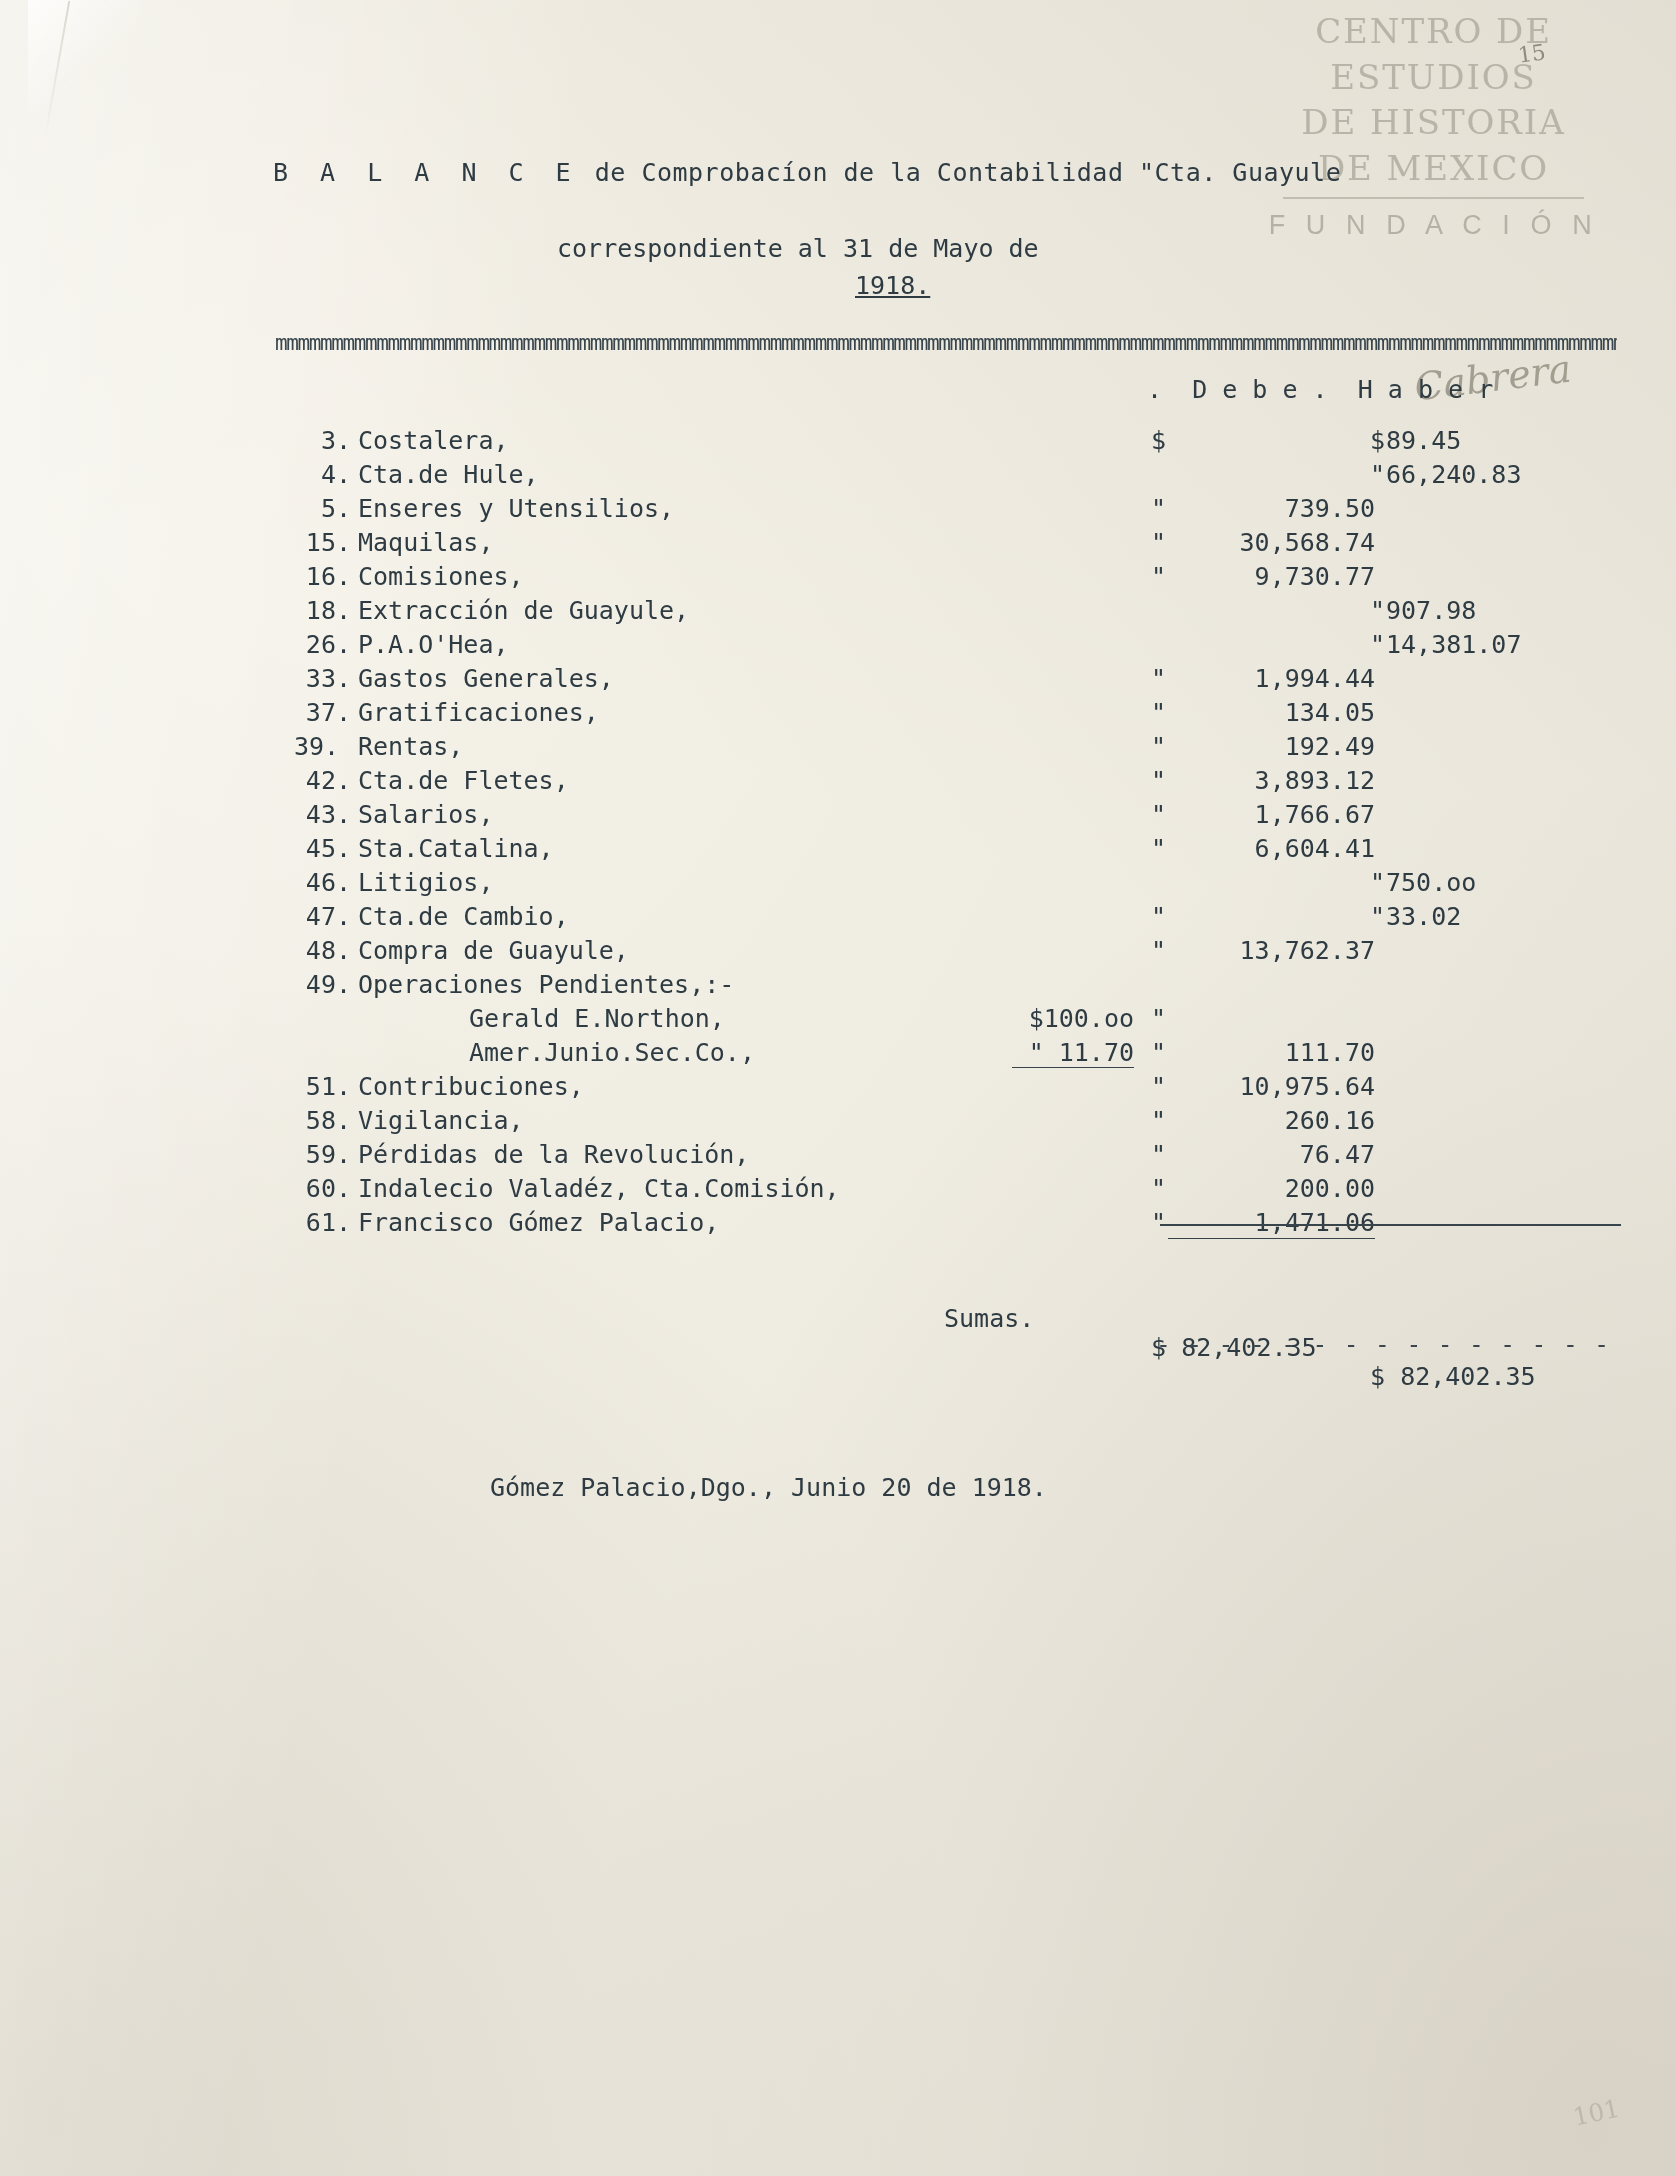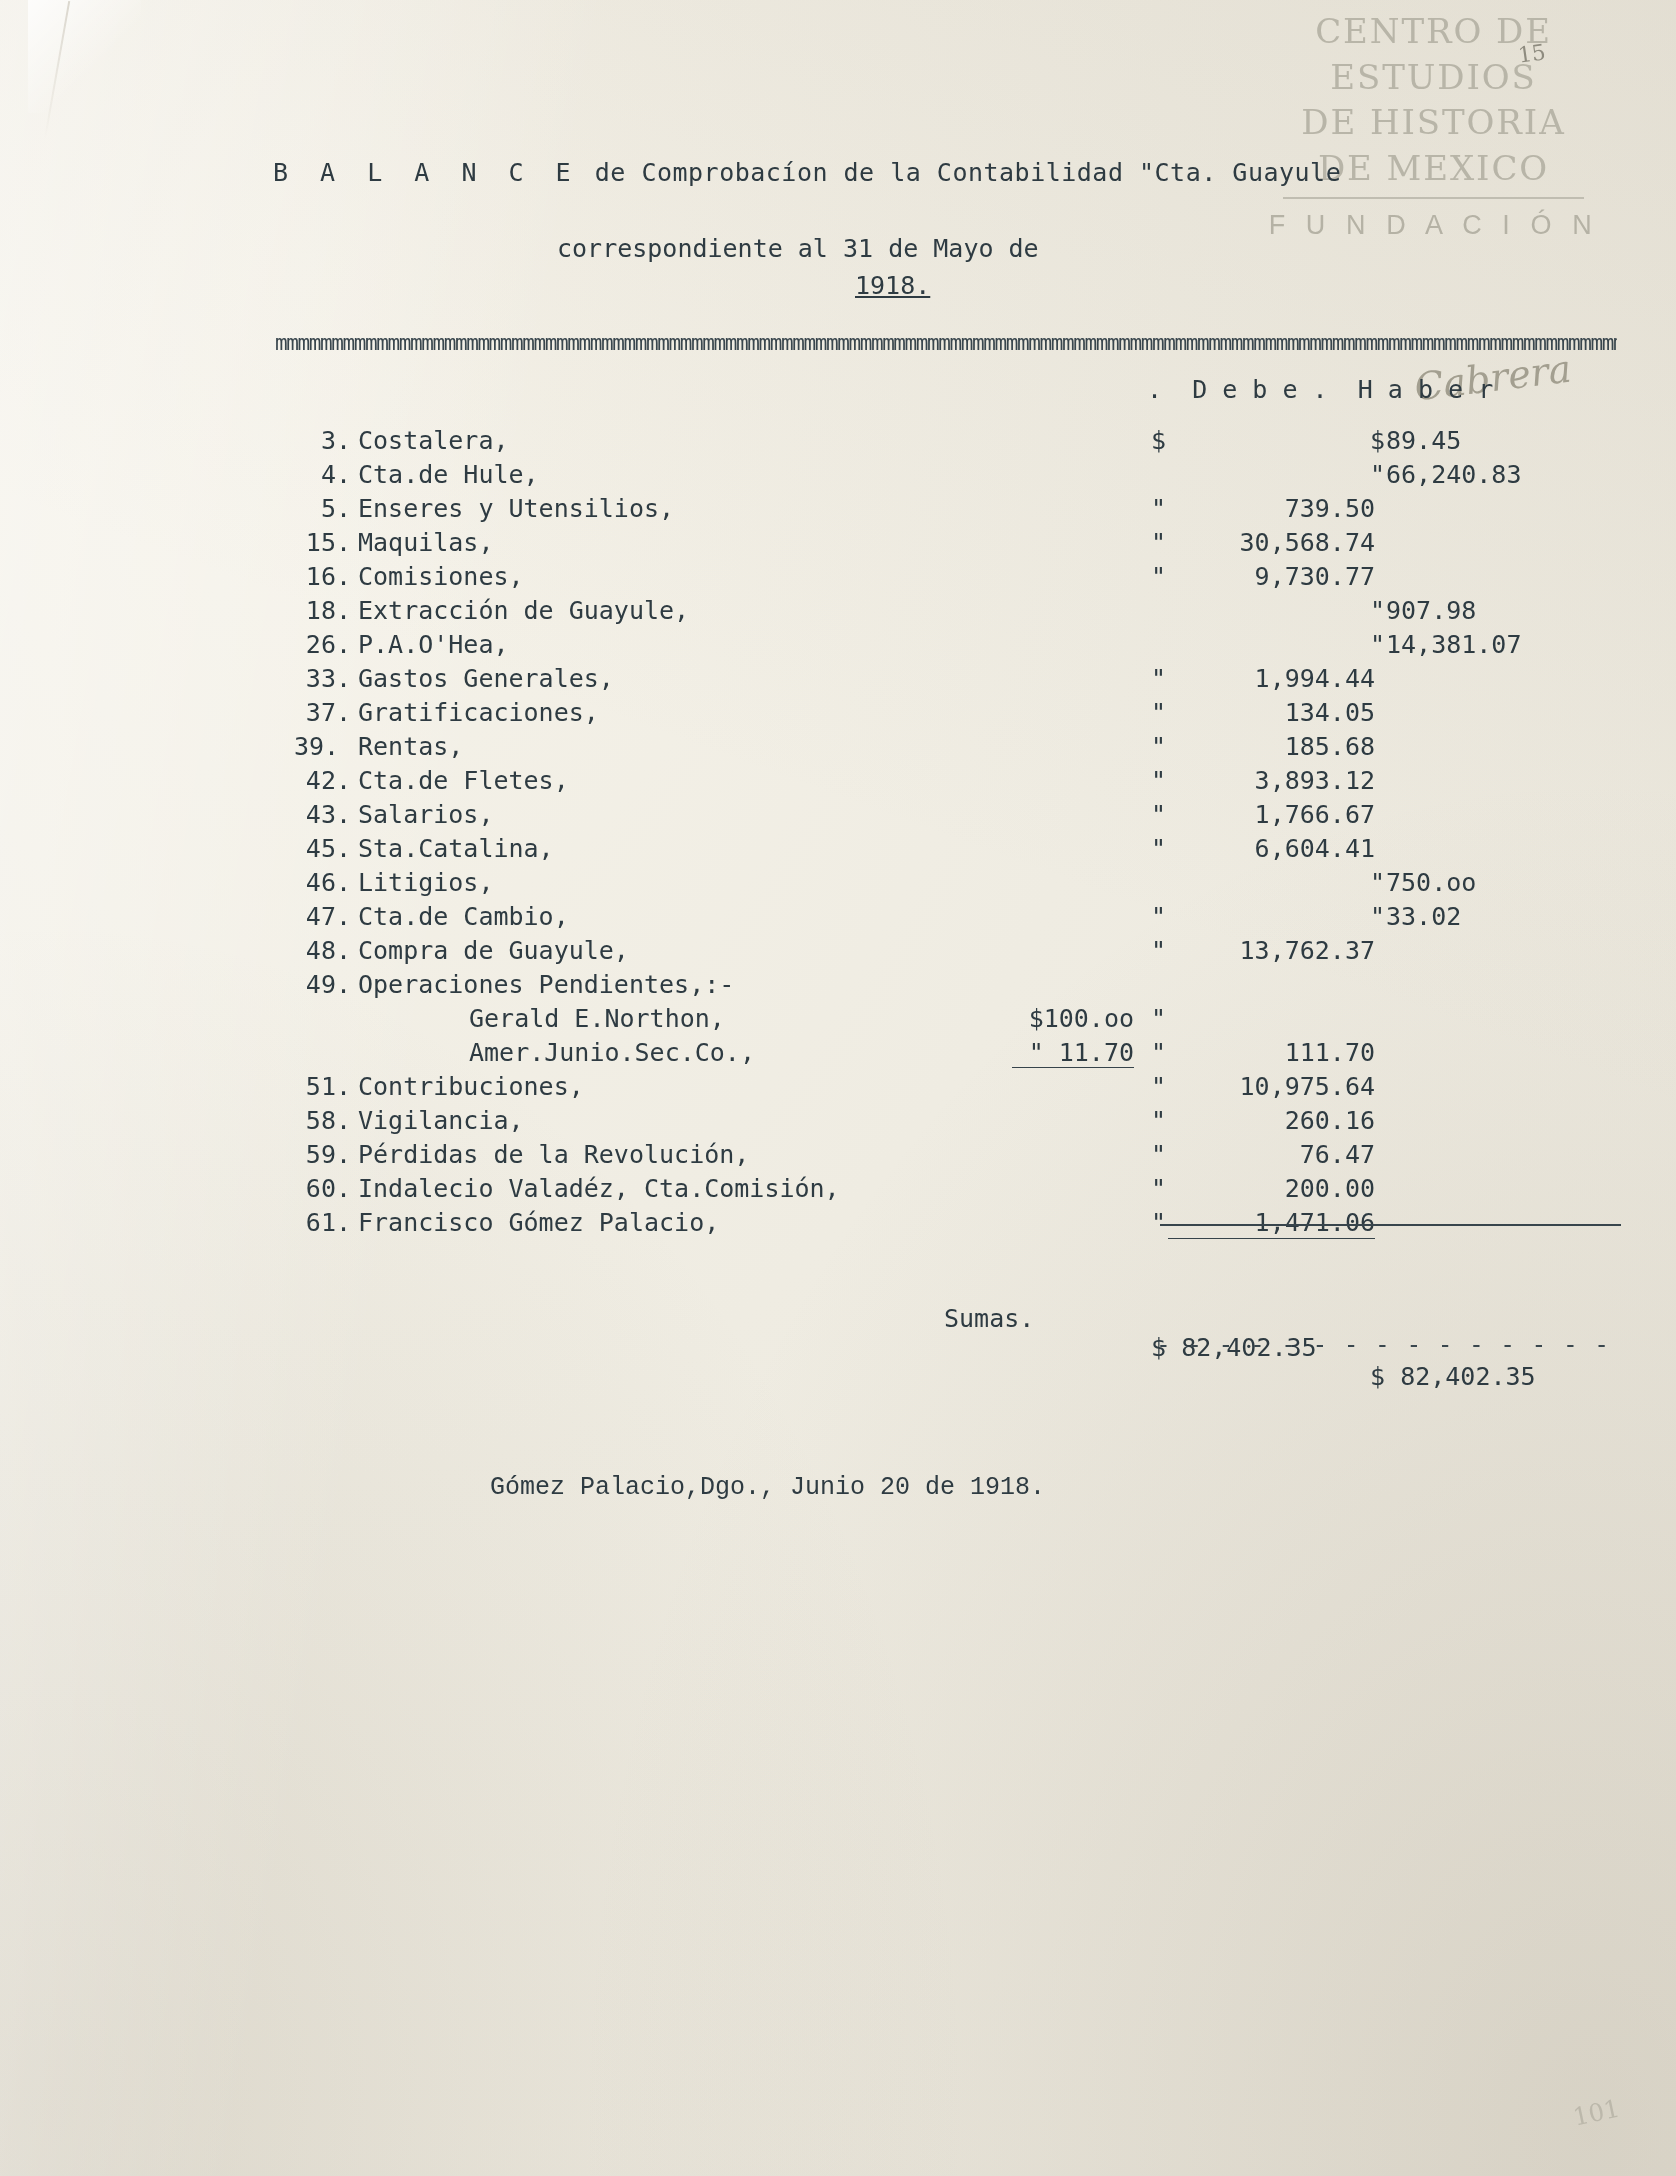--- a/index.html
+++ b/index.html
@@ -260,21 +260,20 @@
     color: #3a474e;
     white-space: nowrap;
     overflow: hidden;
   }
   .place-date {
     position: absolute;
     left: 490px;
     top: 1473px;
     font-size: 25px;
     white-space: pre;
-    font-family: Liberation Mono, monospace;
   }
 </style>
 </head>
 <body>
 
 <div class="page">
   <div class="paper-grain"></div>
   <div class="crease"></div>
   <div class="crease2"></div>
 
@@ -304,21 +303,21 @@
     <div class="rows" id="rows">
         <div class="row"><span class="r-num">3.</span><span class="r-label">Costalera,</span><span class="r-d-sym">$</span><span class="r-h-sym">$</span><span class="r-haber">89.45</span></div>
         <div class="row"><span class="r-num">4.</span><span class="r-label">Cta.de Hule,</span><span class="r-h-sym">"</span><span class="r-haber">66,240.83</span></div>
         <div class="row"><span class="r-num">5.</span><span class="r-label">Enseres y Utensilios,</span><span class="r-d-sym">"</span><span class="r-debe">739.50</span></div>
         <div class="row"><span class="r-num">15.</span><span class="r-label">Maquilas,</span><span class="r-d-sym">"</span><span class="r-debe">30,568.74</span></div>
         <div class="row"><span class="r-num">16.</span><span class="r-label">Comisiones,</span><span class="r-d-sym">"</span><span class="r-debe">9,730.77</span></div>
         <div class="row"><span class="r-num">18.</span><span class="r-label">Extracción de Guayule,</span><span class="r-h-sym">"</span><span class="r-haber">907.98</span></div>
         <div class="row"><span class="r-num">26.</span><span class="r-label">P.A.O'Hea,</span><span class="r-h-sym">"</span><span class="r-haber">14,381.07</span></div>
         <div class="row"><span class="r-num">33.</span><span class="r-label">Gastos Generales,</span><span class="r-d-sym">"</span><span class="r-debe">1,994.44</span></div>
         <div class="row"><span class="r-num">37.</span><span class="r-label">Gratificaciones,</span><span class="r-d-sym">"</span><span class="r-debe">134.05</span></div>
-        <div class="row"><span class="r-num" style="left:294px;width:55px;text-align:left;">39.</span><span class="r-label">Rentas,</span><span class="r-d-sym">"</span><span class="r-debe">185.68</span></div>
+        <div class="row"><span class="r-num" style="left:294px;width:55px;text-align:left;">39.</span><span class="r-label">Rentas,</span><span class="r-d-sym">"</span><span class="r-debe">192.49</span></div>
         <div class="row"><span class="r-num">42.</span><span class="r-label">Cta.de Fletes,</span><span class="r-d-sym">"</span><span class="r-debe">3,893.12</span></div>
         <div class="row"><span class="r-num">43.</span><span class="r-label">Salarios,</span><span class="r-d-sym">"</span><span class="r-debe">1,766.67</span></div>
         <div class="row"><span class="r-num">45.</span><span class="r-label">Sta.Catalina,</span><span class="r-d-sym">"</span><span class="r-debe">6,604.41</span></div>
         <div class="row"><span class="r-num">46.</span><span class="r-label">Litigios,</span><span class="r-h-sym">"</span><span class="r-haber">750.oo</span></div>
         <div class="row"><span class="r-num">47.</span><span class="r-label">Cta.de Cambio,</span><span class="r-d-sym">"</span><span class="r-h-sym">"</span><span class="r-haber">33.02</span></div>
         <div class="row"><span class="r-num">48.</span><span class="r-label">Compra de Guayule,</span><span class="r-d-sym">"</span><span class="r-debe">13,762.37</span></div>
         <div class="row"><span class="r-num">49.</span><span class="r-label">Operaciones Pendientes,:-</span></div>
         <div class="row"><span class="r-num"></span><span class="r-sub">Gerald E.Northon,</span><span class="r-pre">$100.oo</span><span class="r-d-sym">"</span></div>
         <div class="row"><span class="r-num"></span><span class="r-sub">Amer.Junio.Sec.Co.,</span><span class="r-pre" style="border-bottom:1.9px solid #36434a;">" 11.70</span><span class="r-d-sym">"</span><span class="r-debe">111.70</span></div>
         <div class="row"><span class="r-num">51.</span><span class="r-label">Contribuciones,</span><span class="r-d-sym">"</span><span class="r-debe">10,975.64</span></div>

